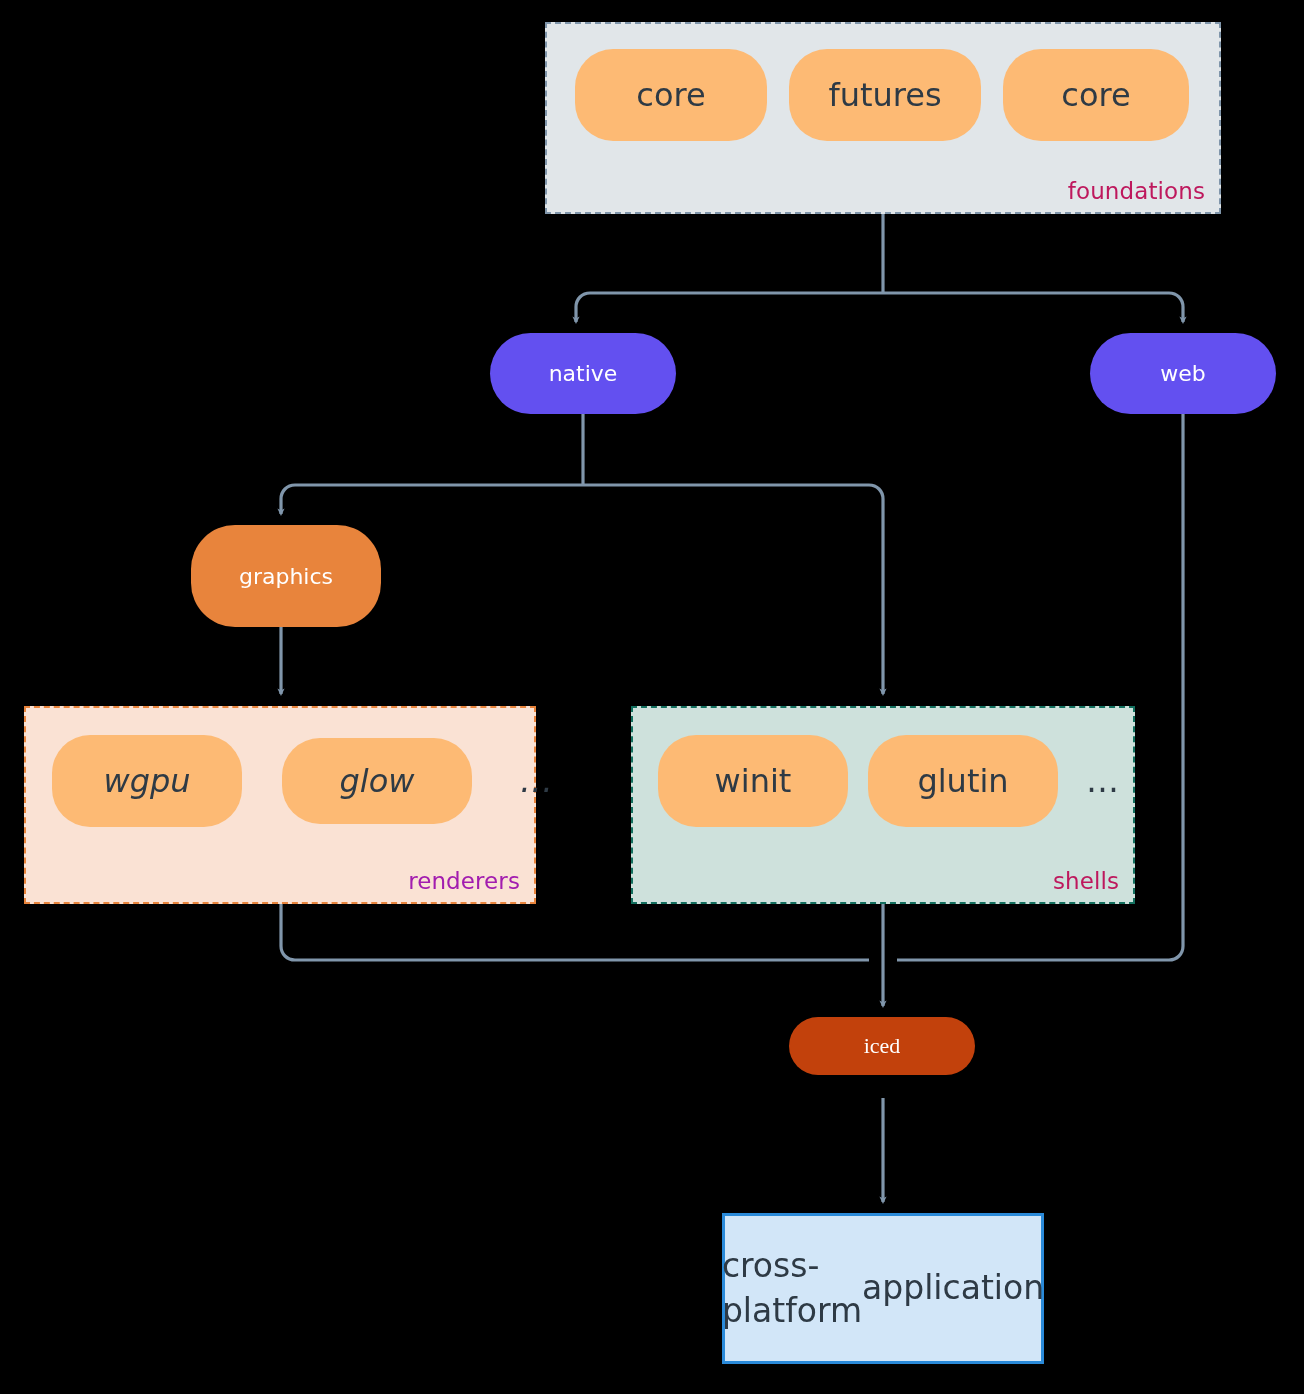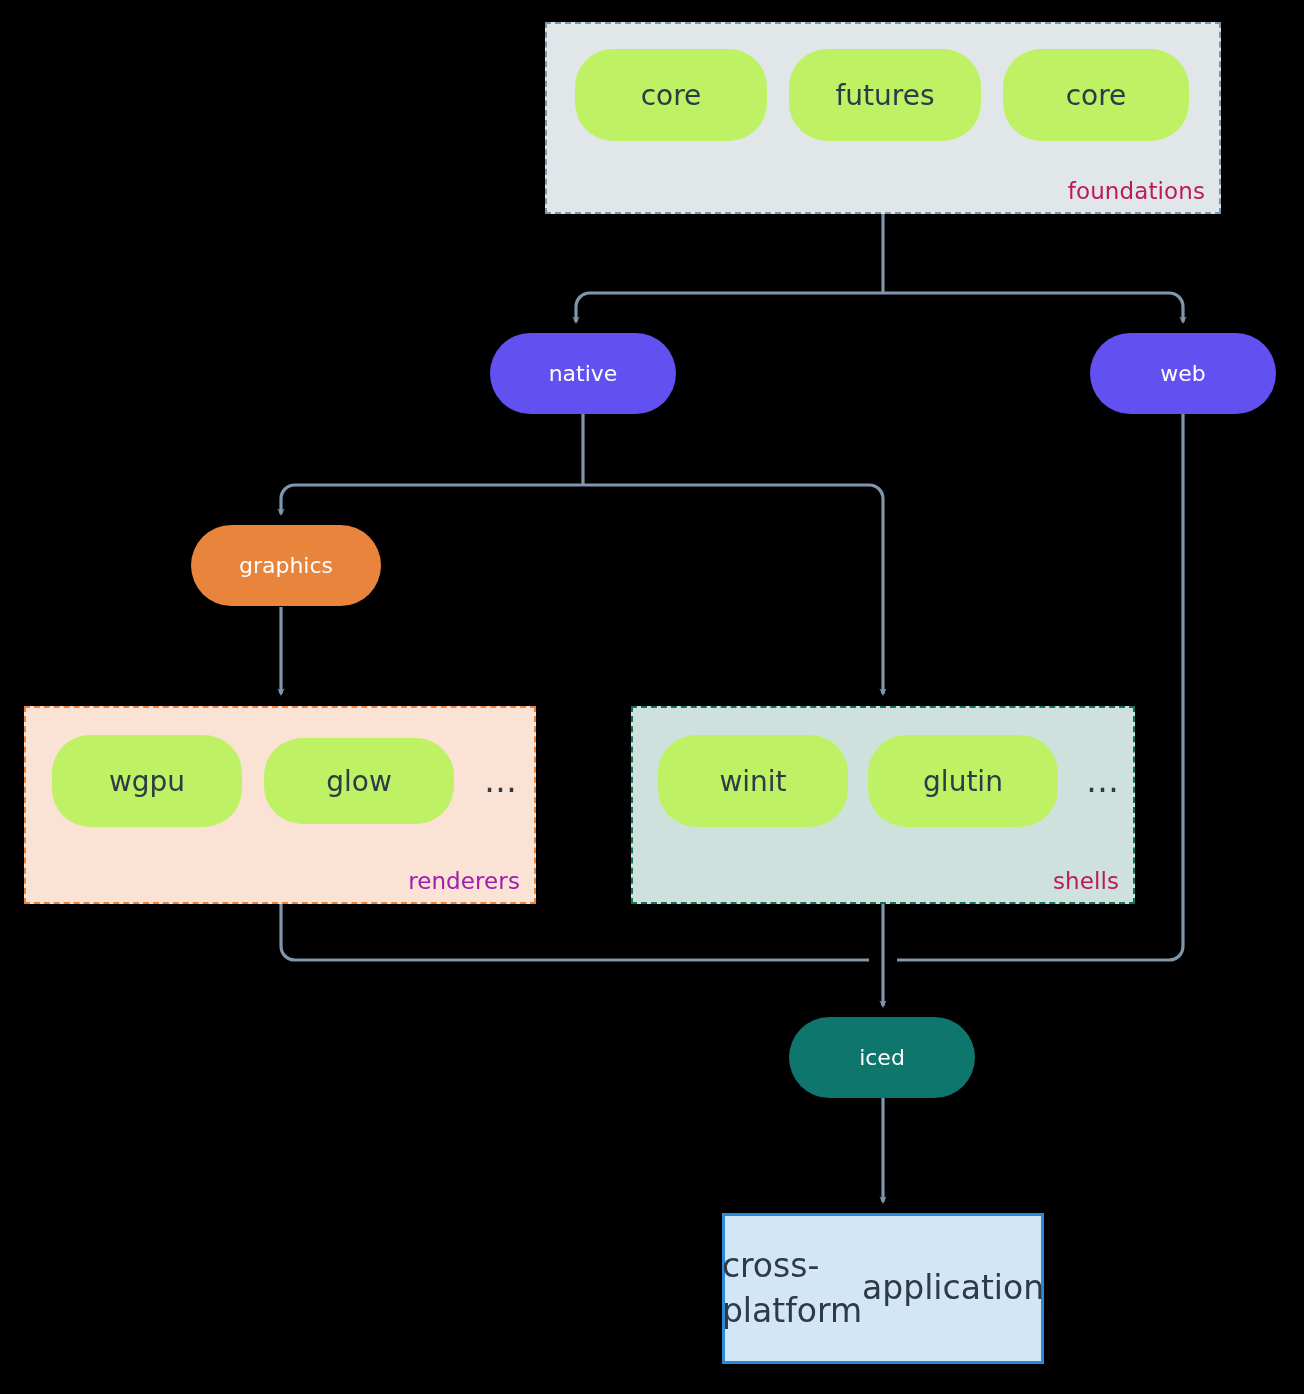--- a/index.html
+++ b/index.html
@@ -65,21 +65,22 @@
     left: 24px;
     top: 706px;
     width: 512px;
     height: 198px;
     background: #fae2d4;
     border: 2px dashed #e8843c;
   }
   #group-renderers .chips {
     left: 26px;
     top: 27px;
-    gap: 22px;
+    gap: 40px;
+    font-style: italic;
   }
   #group-renderers .group-label { color: #a21caf; }
 
   
   #group-shells {
     left: 631px;
     top: 706px;
     width: 504px;
     height: 198px;
     background: #cee1dc;
@@ -87,26 +88,26 @@
     text-decoration: underline;
   }
   #group-shells .chips {
     left: 25px;
     top: 27px;
     gap: 20px;
   }
 
   
   .chip {
-    background: #bef264;
+    background: #fdba74;
     border-radius: 38px;
     display: flex;
     align-items: center;
     justify-content: center;
-    font-size: 28px;
+    font-size: 32px;
     color: #2e3a45;
     box-sizing: border-box;
   }
   .chip.w-core     { width: 192px; height: 92px; }
   .chip.w-futures  { width: 192px; height: 92px; }
   .chip.w-style    { width: 186px; height: 92px; }
   .chip.w-wgpu     { width: 190px; height: 92px; }
   .chip.w-glow     { width: 190px; height: 86px; }
   .chip.w-winit    { width: 190px; height: 92px; }
   .chip.w-glutin   { width: 190px; height: 92px; }
@@ -133,27 +134,28 @@
     width: 186px; height: 81px;
     background: #6350f0;
   }
   #node-web {
     left: 1090px; top: 333px;
     width: 186px; height: 81px;
     background: #6350f0;
   }
   #node-graphics {
     left: 191px; top: 525px;
-    width: 190px; height: 81px;
+    width: 190px; height: 102px;
     background: #e8843c;
   }
   #node-iced {
     left: 789px; top: 1017px;
-    width: 186px; height: 81px;
-    background: #0f766e;
+    width: 186px; height: 58px;
+    background: #c2410c;
+    font-family: Liberation Serif, serif;
   }
 
   
   #node-application {
     position: absolute;
     left: 722px;
     top: 1213px;
     width: 322px;
     height: 151px;
     background: #d2e6f8;

